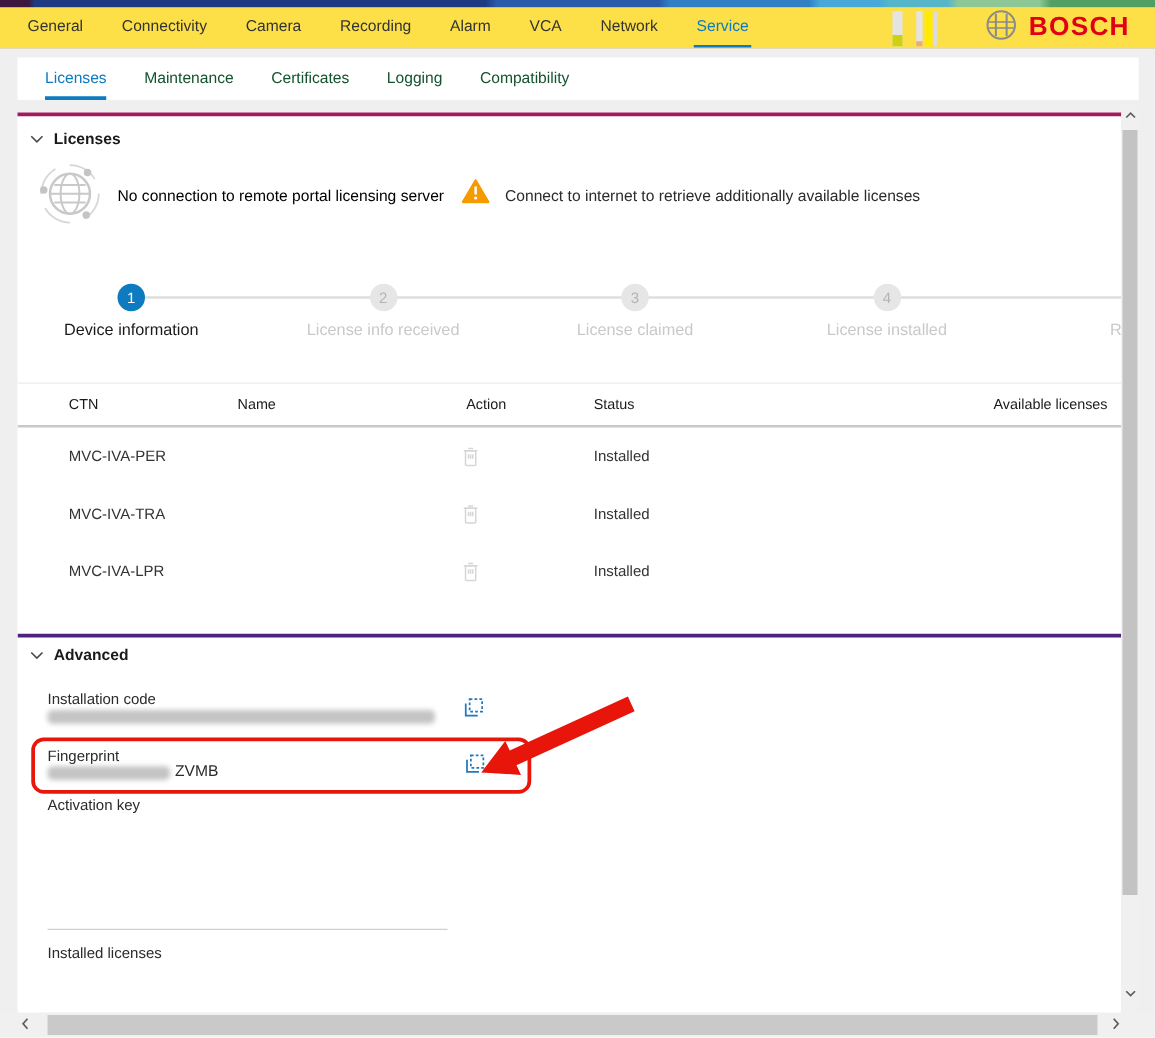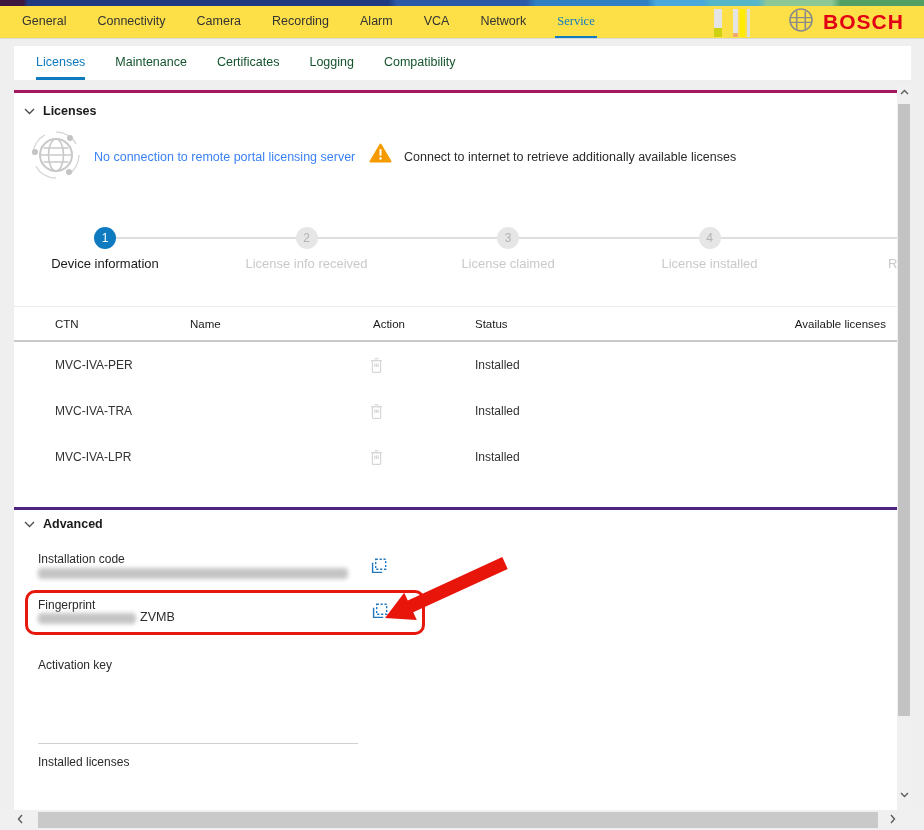--- a/index.html
+++ b/index.html
@@ -14,21 +14,21 @@
   .supergraphic{position:absolute;left:0;top:0;width:924px;height:6px;
     background:linear-gradient(to right,
       #3d1740 0%,#3d1740 2.5%,#1e3a80 3%,#1e3a80 42%,#2b5ba8 43%,#2b5ba8 57%,
       #2f7fc2 58%,#2f7fc2 70%,#47a8d9 71%,#47a8d9 76%,#54b6c8 77%,#54b6c8 82%,
       #8dc795 83%,#8dc795 90%,#519f63 91%,#519f63 100%);}
   
   .navbar{position:absolute;left:0;top:6px;width:924px;height:33px;background:#fde047;
     border-bottom:1px solid #d8d8d8;display:flex;align-items:stretch;padding-left:20px;box-sizing:border-box;}
   .nav-tab{display:flex;align-items:center;padding:0 2px;margin-right:27px;cursor:pointer;
     color:#333;border-bottom:2px solid transparent;box-sizing:border-box;}
-  .nav-tab.active{color:#0e7ac0;border-bottom-color:#0e7ac0;font-family:Liberation Serif, serif;}
+  .nav-tab.active{color:#0e7ac0;border-bottom-color:#0e7ac0;}
   
   .gauge{position:absolute;top:9px;background:#e4e4e4;}
   .gauge .fill{position:absolute;left:0;bottom:0;width:100%;}
   
   .bosch-logo{position:absolute;left:788px;top:7px;}
   .bosch-word{position:absolute;left:823px;top:10px;font-size:21px;font-weight:bold;
     letter-spacing:1px;color:#e20015;}
   
   .subtabs{position:absolute;left:14px;top:46px;width:897px;height:34px;background:#fff;
     display:flex;padding-left:22px;box-sizing:border-box;}
@@ -36,21 +36,21 @@
     border-bottom:3px solid transparent;box-sizing:border-box;}
   .sub-tab.active{color:#0e7ac0;border-bottom-color:#0e7ac0;}
   
   .panel{position:absolute;left:14px;top:90px;width:883px;height:721px;background:#fff;
     border-top:3px solid #a3185f;box-sizing:border-box;overflow:hidden;}
   .section-head{position:absolute;display:flex;align-items:center;gap:8px;left:10px;
     font-weight:bold;color:#1a1a1a;}
   .section-head .chev{display:flex;}
   
   .globe-icon{position:absolute;left:16px;top:36px;}
-  .status-text{position:absolute;left:80px;top:57px;color:#3b82f6;}
+  .status-text{position:absolute;left:80px;top:57px;color:#000000;}
   .warn-icon{position:absolute;left:355px;top:50px;}
   .warn-text{position:absolute;left:390px;top:57px;color:#2b2b2b;}
   
   .stepper{position:absolute;left:0;top:125px;width:883px;height:70px;overflow:hidden;}
   .step-line{position:absolute;left:91px;top:19px;width:800px;height:2px;background:#dedede;}
   .step-circle{position:absolute;top:9px;width:22px;height:22px;border-radius:50%;
     display:flex;align-items:center;justify-content:center;font-size:12px;transform:translateX(-50%);}
   .step-circle.active{background:#0e7ac0;color:#fff;}
   .step-circle.inactive{background:#e6e6e6;color:#b3b3b3;}
   .step-label{position:absolute;top:38px;transform:translateX(-50%);white-space:nowrap;font-size:13px;}
@@ -256,21 +256,21 @@
   <div class="field-label" style="left:24px;top:505px;">Fingerprint</div>
   <div class="blurbar" style="left:24px;top:520px;width:98px;height:11px;"></div>
   <div class="fp-suffix">ZVMB</div>
   <span class="copy-btn" style="left:358px;top:510px;">
     <svg width="16" height="16" viewBox="0 0 16 16" fill="none" stroke="#1f79c0" stroke-width="1.4">
       <rect x="4.7" y="1.3" width="10" height="10" stroke-dasharray="2.2 1.7"></rect>
       <path d="M1.6 4.8 V14.4 H11.2"></path>
     </svg>
   </span>
 
-  <div class="field-label" style="left:24px;top:565px;">Activation key</div>
+  <div class="field-label" style="left:24px;top:544px;">Activation key</div>
   <div style="position:absolute;left:24px;top:566px;width:330px;height:80px;"></div>
 
   <div class="thin-div"></div>
 
   <div class="field-label" style="left:24px;top:662px;">Installed licenses</div>
 
   <svg class="arrow-overlay" viewBox="0 0 883 721">
     <polygon points="488.3,464.1 393.8,507.4 390.2,499.7 371,525 402.8,526.9 399.2,519.2 493.7,475.9" fill="#e8150b"></polygon>
   </svg>
 </div>

